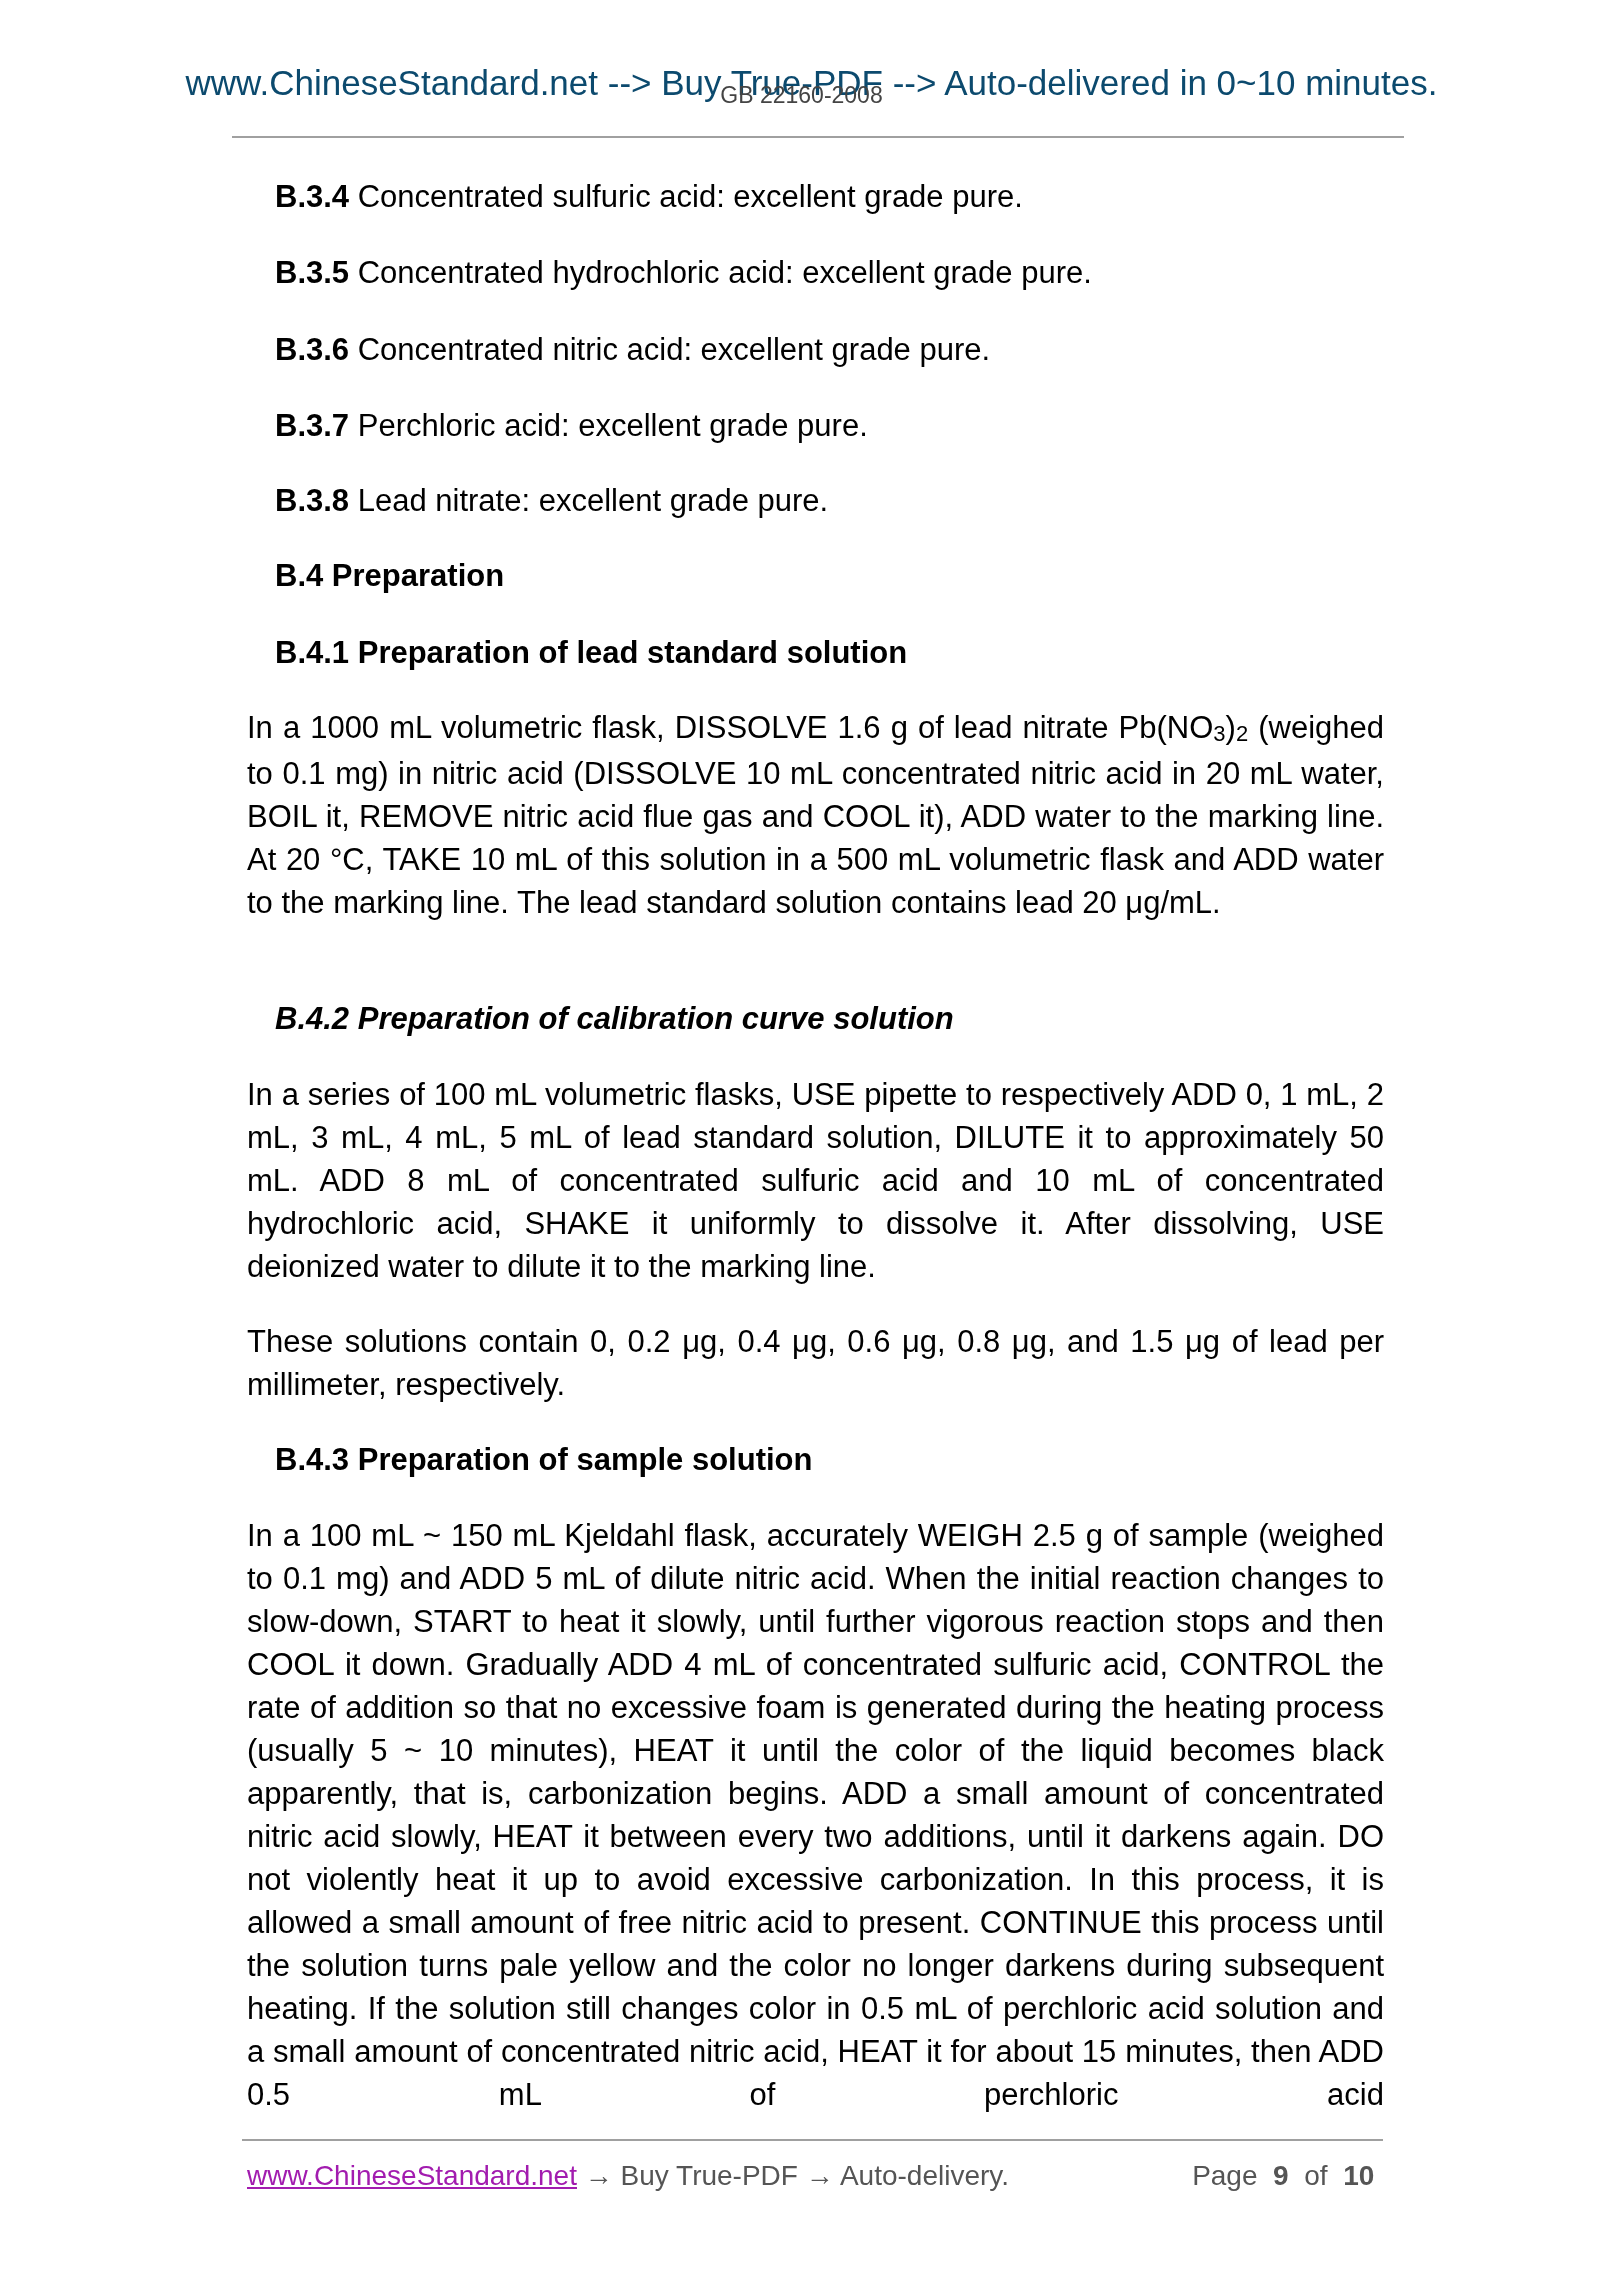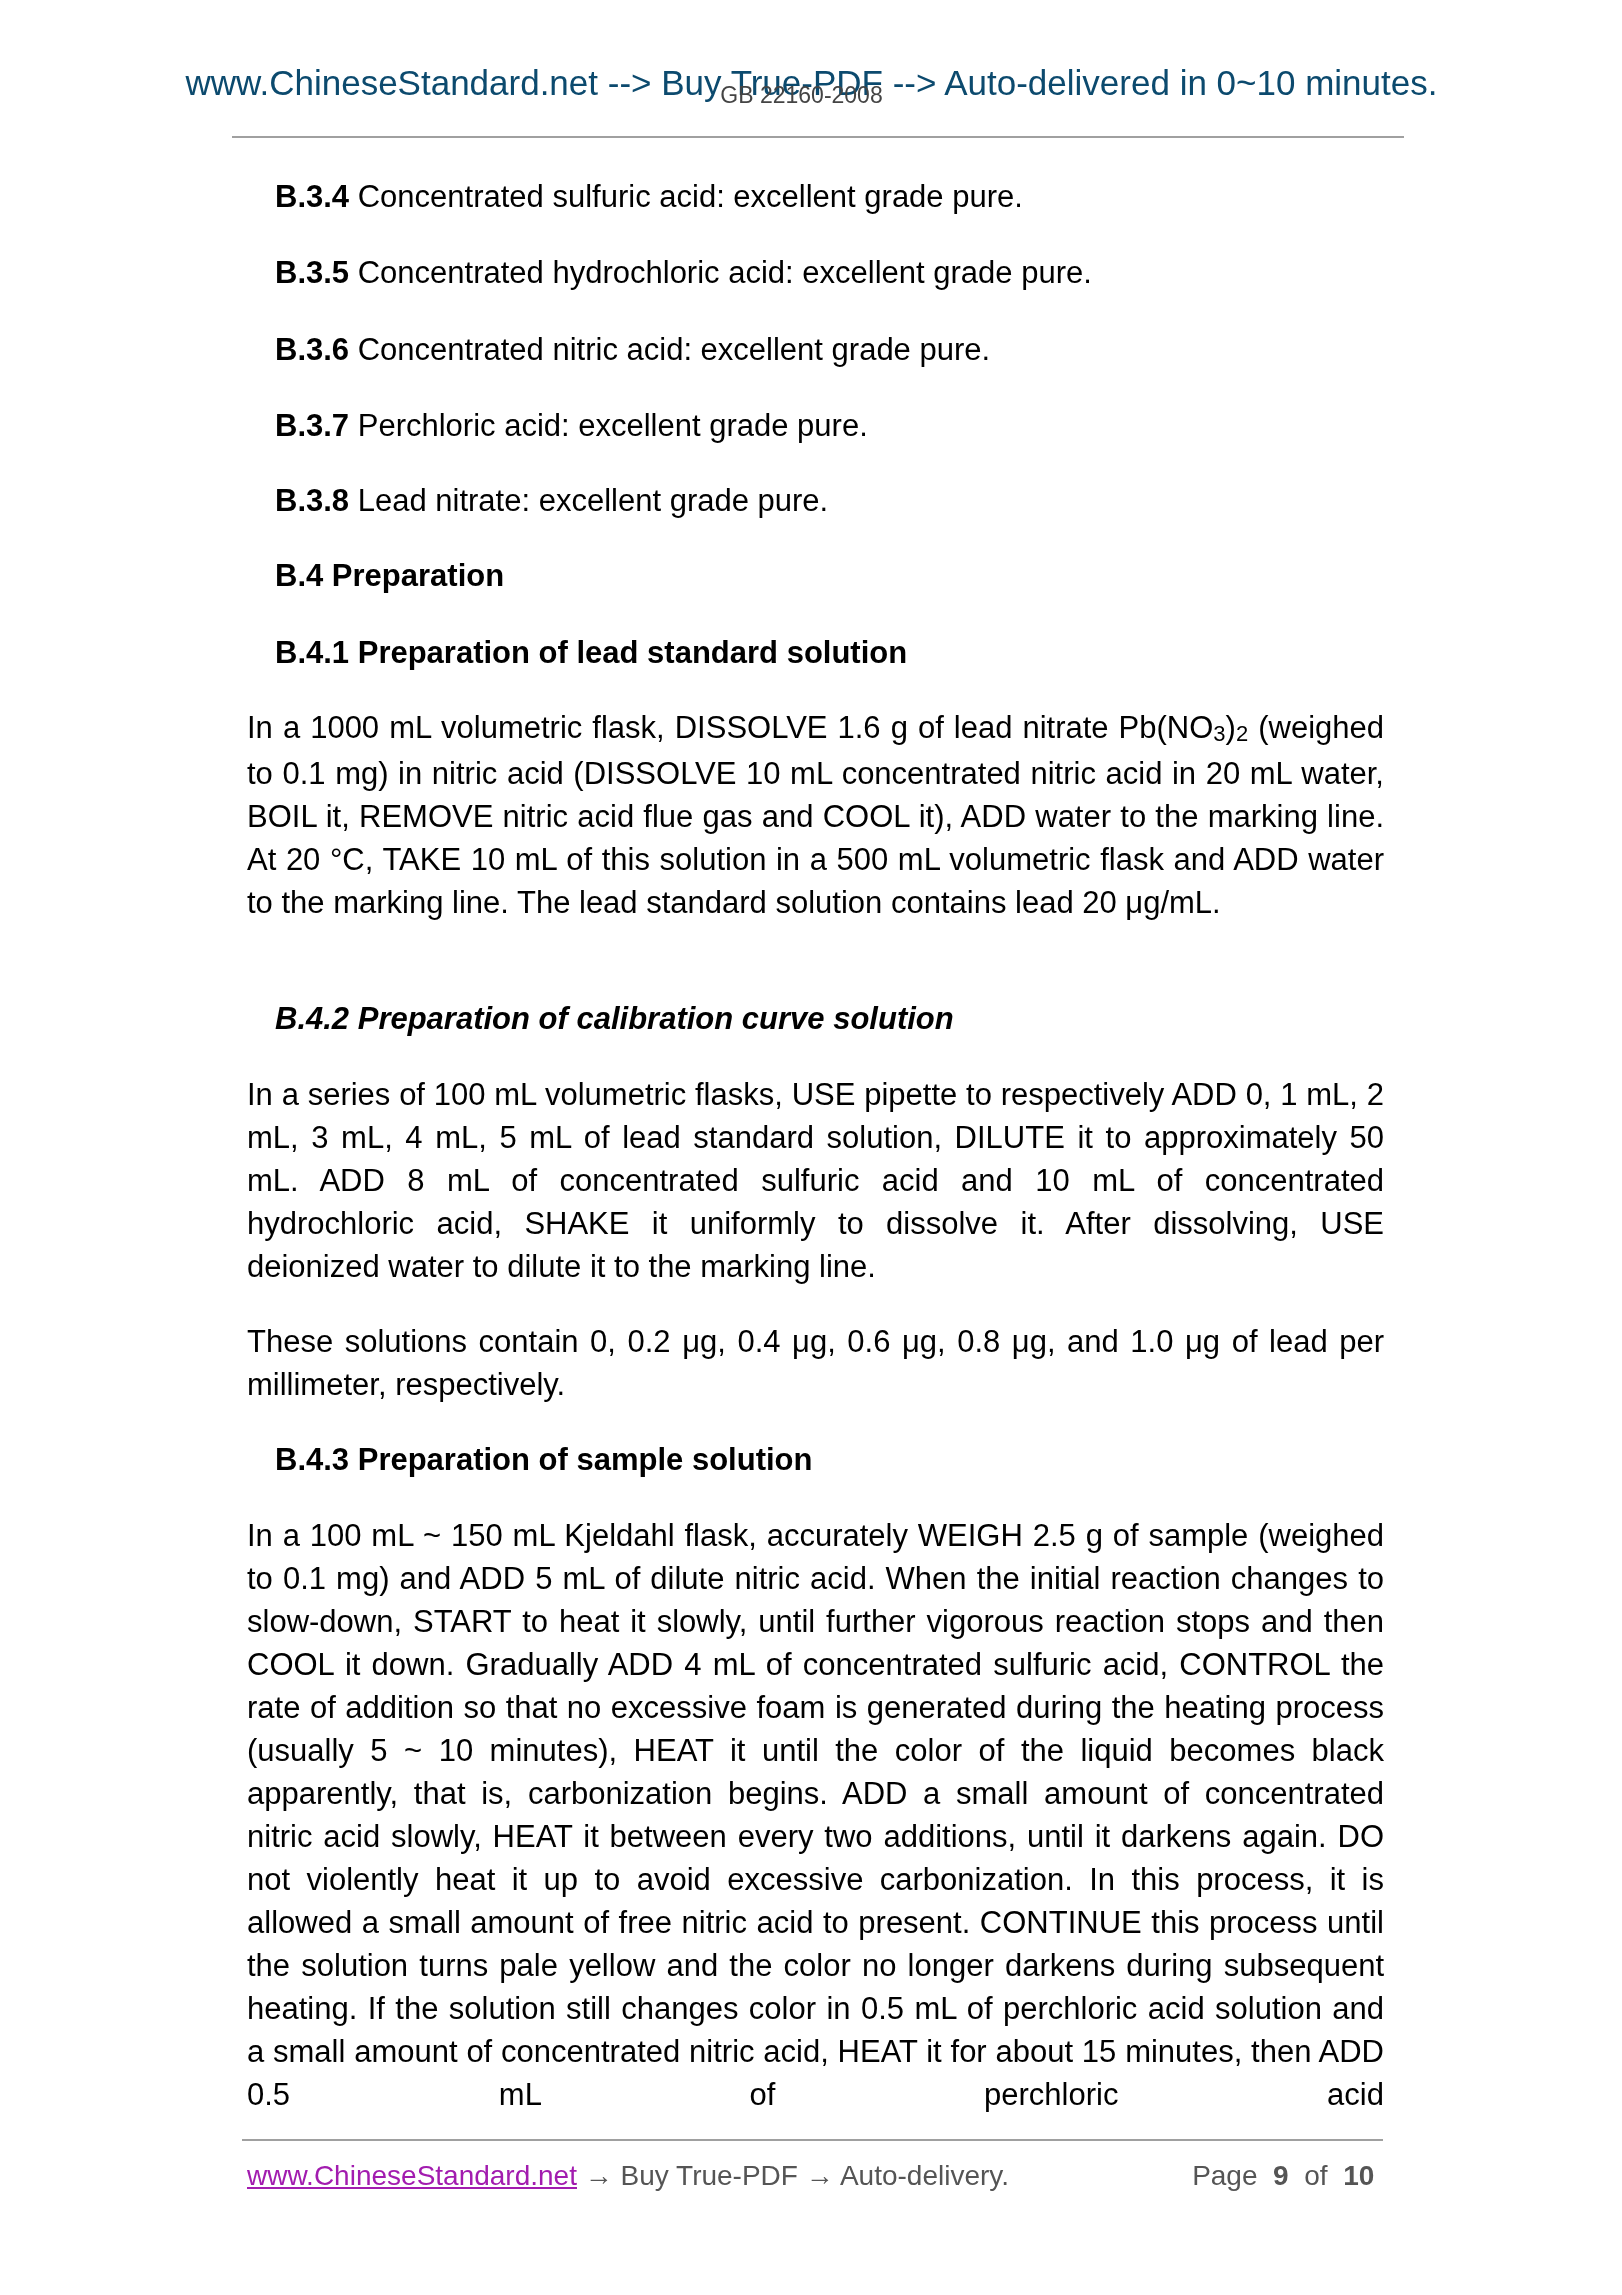--- a/index.html
+++ b/index.html
@@ -34,21 +34,21 @@
   <div class="line" style="top:407px;"><b>B.3.7</b><span> Perchloric acid: excellent grade pure.</span></div>
   <div class="line" style="top:482px;"><b>B.3.8</b><span> Lead nitrate: excellent grade pure.</span></div>
 
   <div class="line" style="top:557px;"><b>B.4 Preparation</b></div>
   <div class="line" style="top:634px;"><b>B.4.1 Preparation of lead standard solution</b></div>
 
   <div class="para" style="top:706px;"><span>In a 1000 mL volumetric flask, DISSOLVE 1.6 g of lead nitrate Pb(NO</span><sub>3</sub><span>)</span><sub>2</sub><span> (weighed to 0.1 mg) in nitric acid (DISSOLVE 10 mL concentrated nitric acid in 20 mL water, BOIL it, REMOVE nitric acid flue gas and COOL it), ADD water to the marking line. At 20 °C, TAKE 10 mL of this solution in a 500 mL volumetric flask and ADD water to the marking line. The lead standard solution contains lead 20 μg/mL.</span></div>
 
   <div class="line" style="top:1000px;font-style:italic;"><b>B.4.2 Preparation of calibration curve solution</b></div>
   <div class="para" style="top:1073px;">In a series of 100 mL volumetric flasks, USE pipette to respectively ADD 0, 1 mL, 2 mL, 3 mL, 4 mL, 5 mL of lead standard solution, DILUTE it to approximately 50 mL. ADD 8 mL of concentrated sulfuric acid and 10 mL of concentrated hydrochloric acid, SHAKE it uniformly to dissolve it. After dissolving, USE deionized water to dilute it to the marking line.</div>
-  <div class="para" style="top:1320px;">These solutions contain 0, 0.2 μg, 0.4 μg, 0.6 μg, 0.8 μg, and 1.0 μg of lead per millimeter, respectively.</div>
+  <div class="para" style="top:1320px;">These solutions contain 0, 0.2 μg, 0.4 μg, 0.6 μg, 0.8 μg, and 1.5 μg of lead per millimeter, respectively.</div>
 
   <div class="line" style="top:1441px;"><b>B.4.3 Preparation of sample solution</b></div>
   <div class="para" style="top:1514px;text-align-last:justify;">In a 100 mL ~ 150 mL Kjeldahl flask, accurately WEIGH 2.5 g of sample (weighed to 0.1 mg) and ADD 5 mL of dilute nitric acid. When the initial reaction changes to slow-down, START to heat it slowly, until further vigorous reaction stops and then COOL it down. Gradually ADD 4 mL of concentrated sulfuric acid, CONTROL the rate of addition so that no excessive foam is generated during the heating process (usually 5 ~ 10 minutes), HEAT it until the color of the liquid becomes black apparently, that is, carbonization begins. ADD a small amount of concentrated nitric acid slowly, HEAT it between every two additions, until it darkens again. DO not violently heat it up to avoid excessive carbonization. In this process, it is allowed a small amount of free nitric acid to present. CONTINUE this process until the solution turns pale yellow and the color no longer darkens during subsequent heating. If the solution still changes color in 0.5 mL of perchloric acid solution and a small amount of concentrated nitric acid, HEAT it for about 15 minutes, then ADD 0.5 mL of perchloric acid</div>
 </div>
 
 <div class="rule" style="top:2139px;left:242px;width:1141px;"></div>
 
 <div class="footer">
   <a>www.ChineseStandard.net</a><span> → Buy True-PDF → Auto-delivery.</span>
   <span class="page"><span>Page</span>&nbsp; <b>9</b>&nbsp; <span>of</span>&nbsp; <b>10</b></span>

